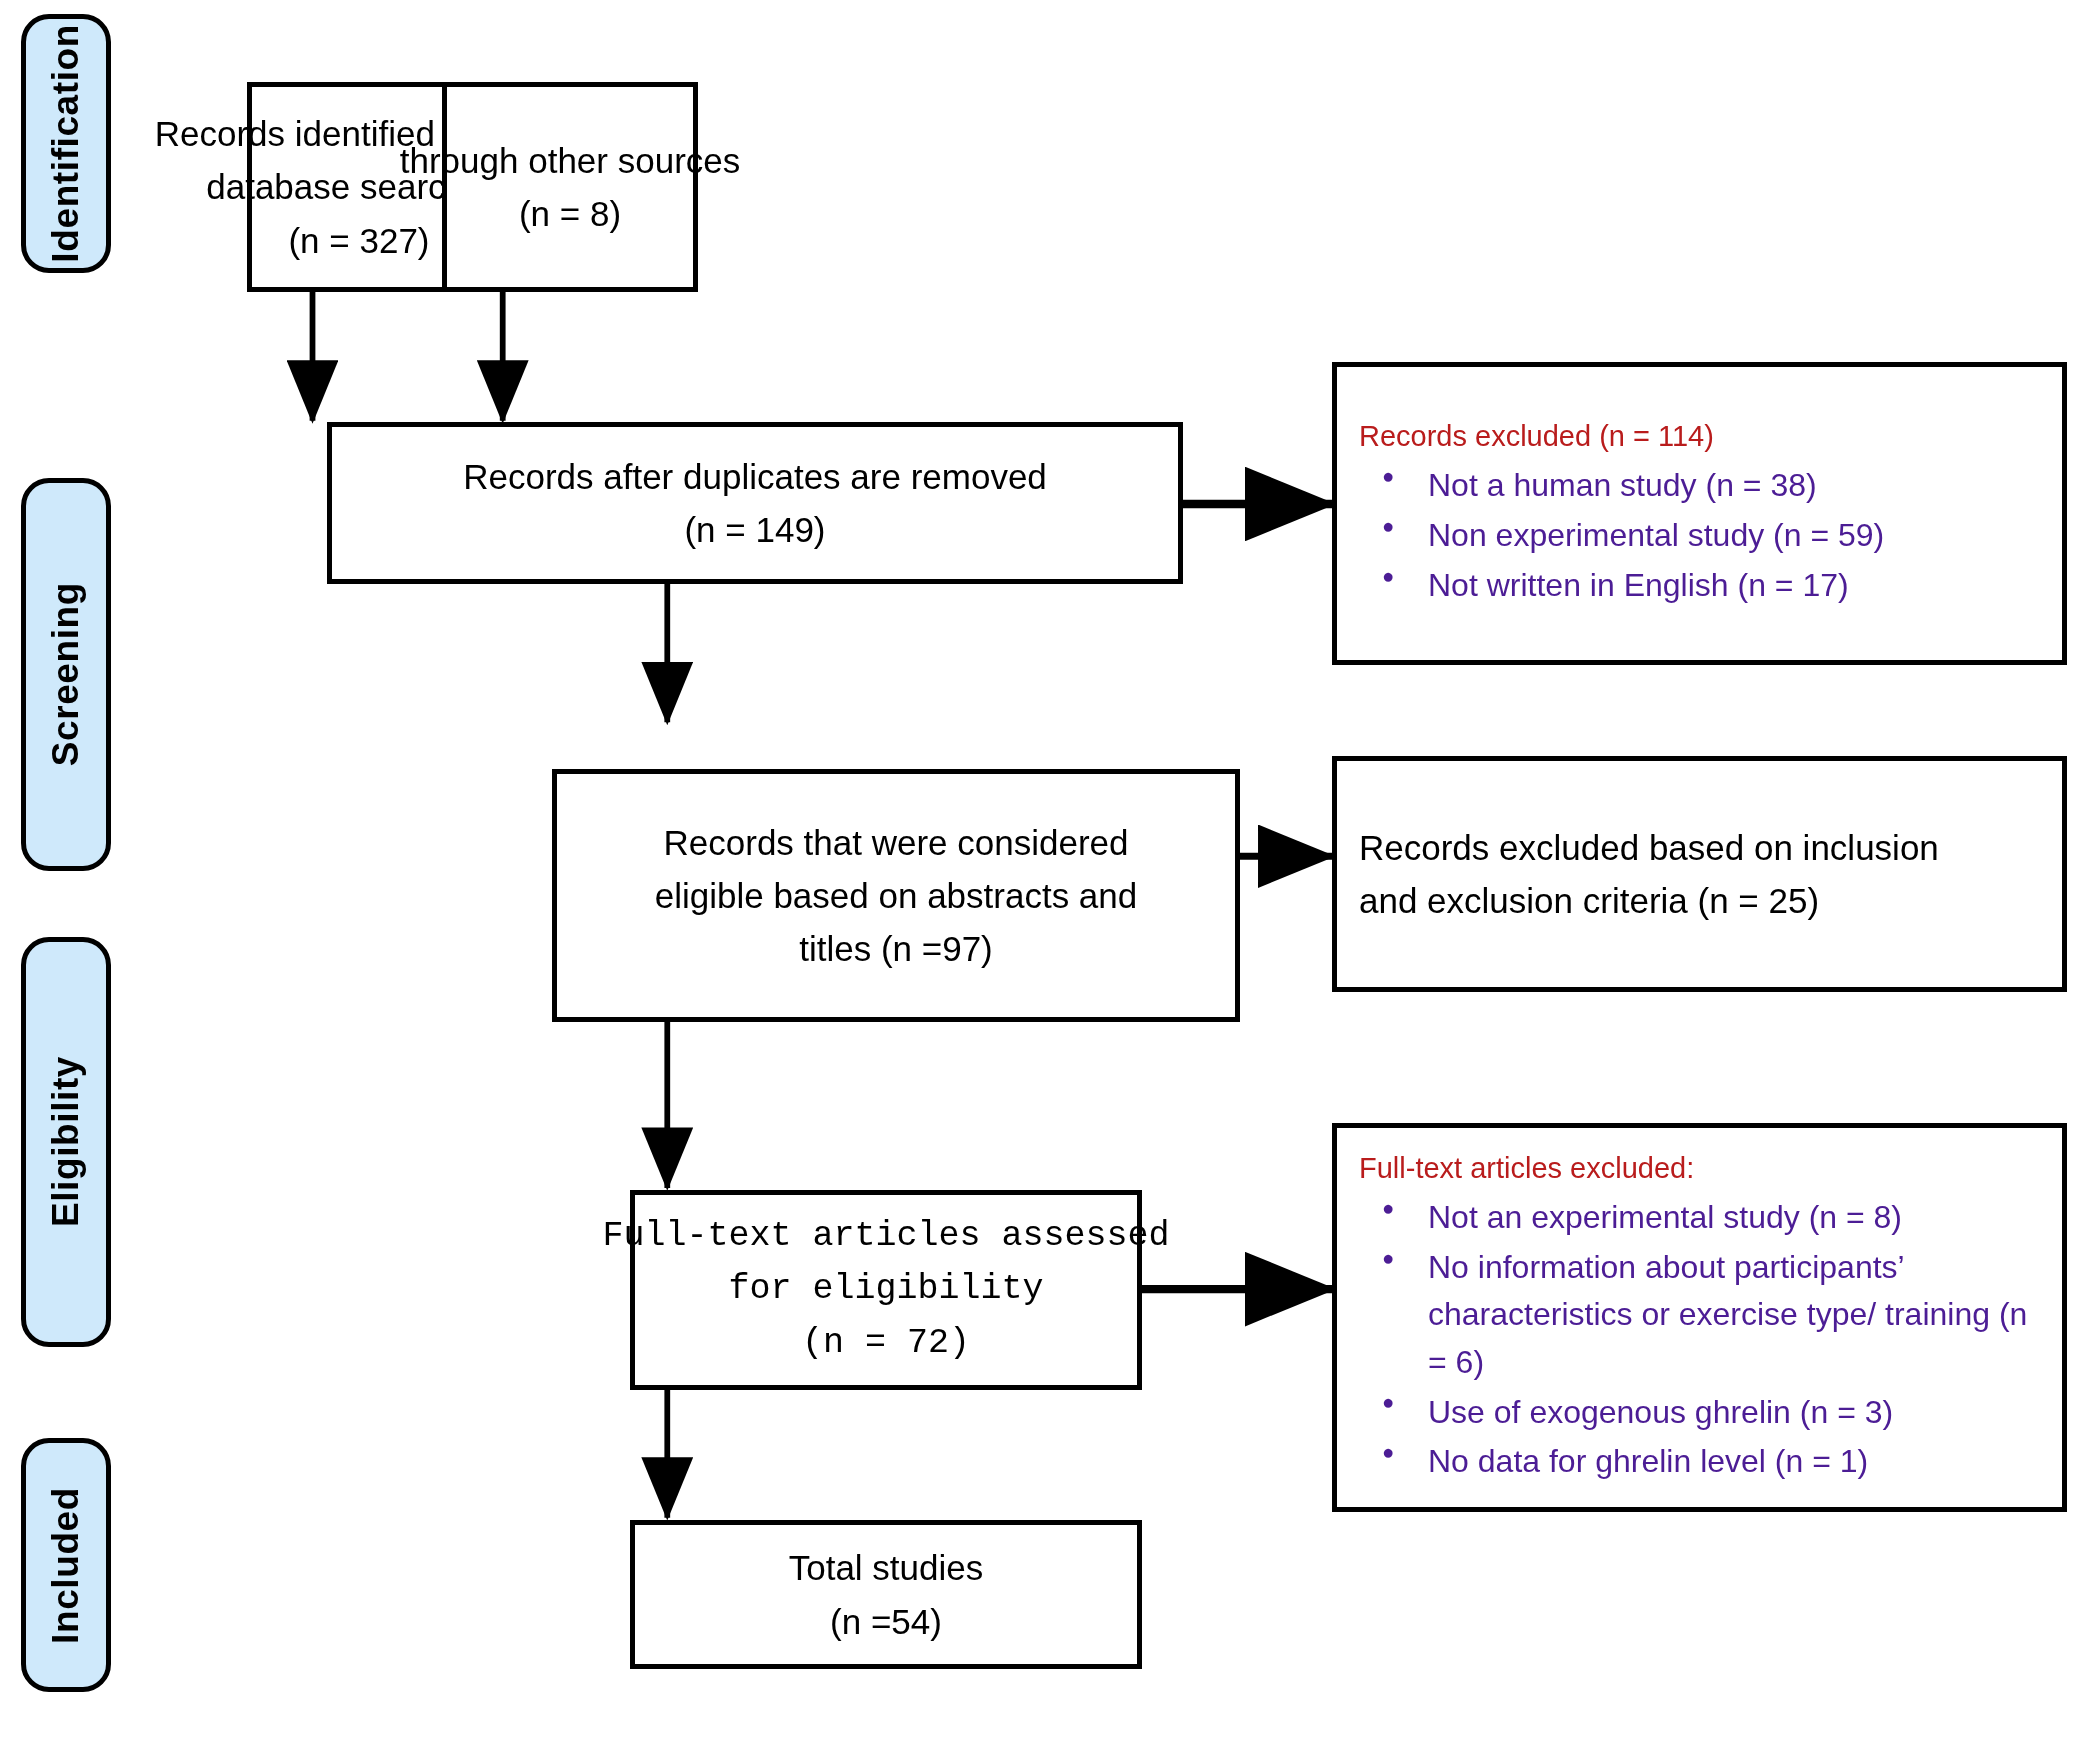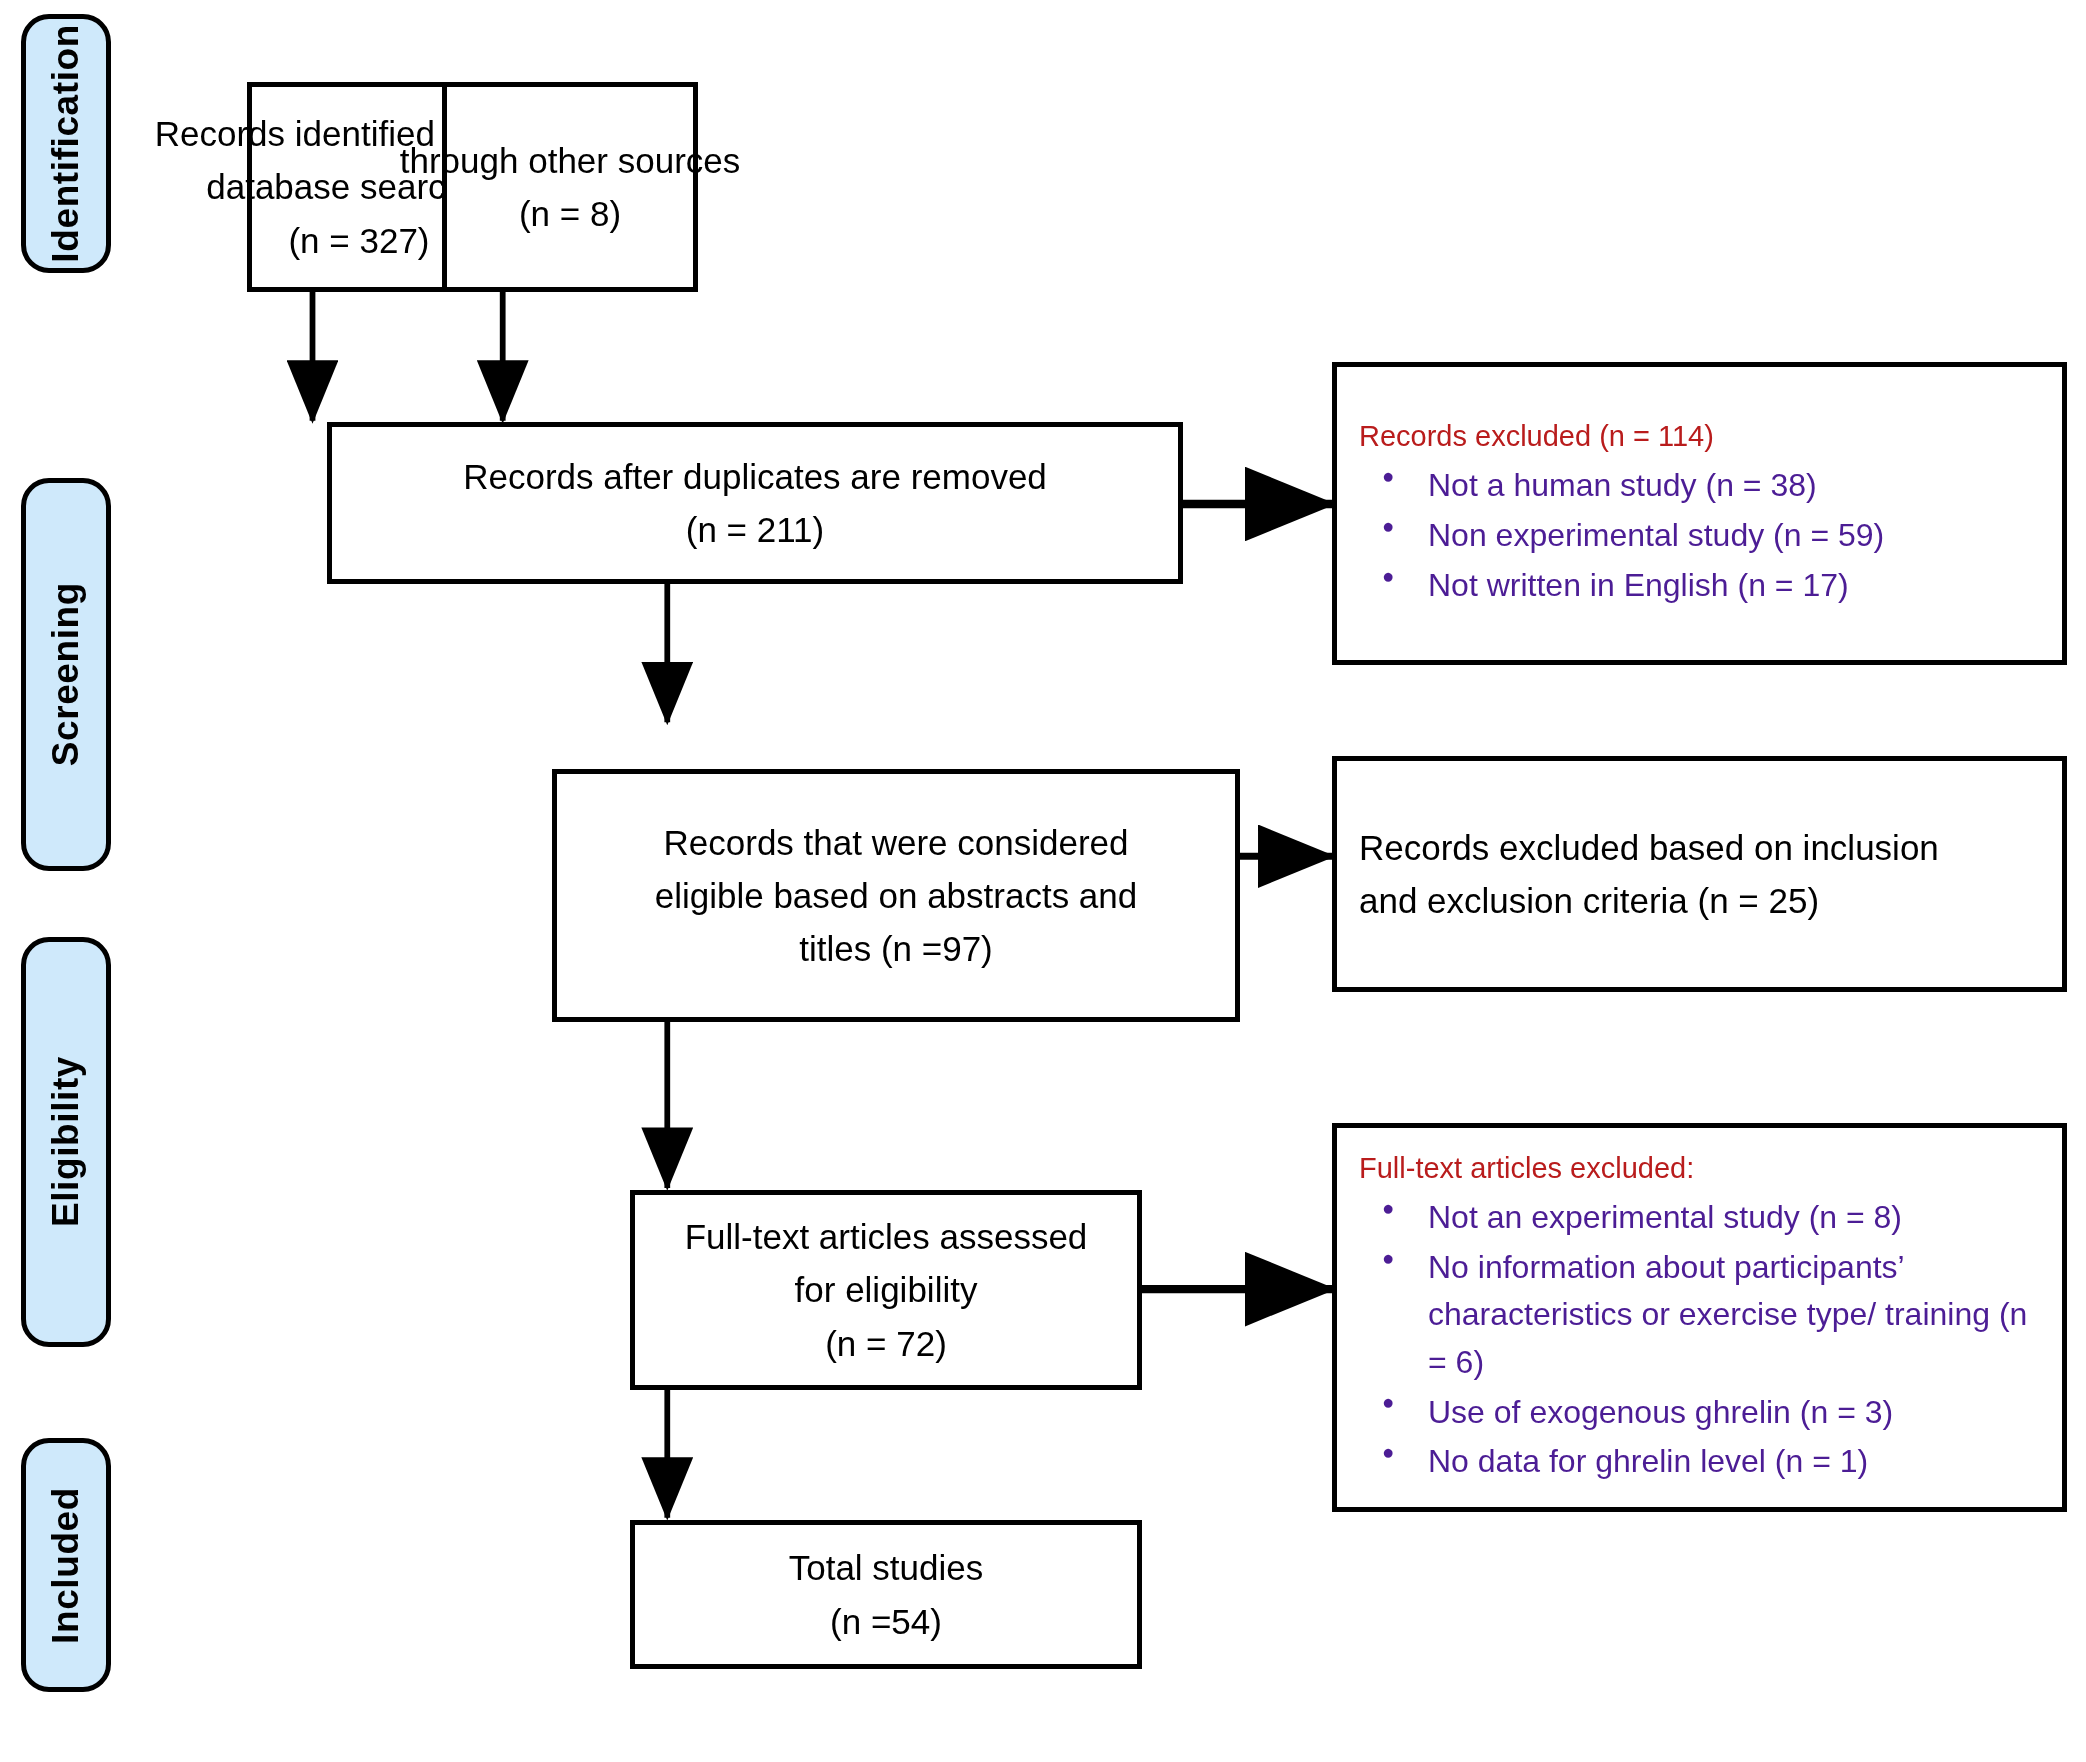--- a/index.html
+++ b/index.html
@@ -155,21 +155,21 @@
     <div class="line">(n = 327)</div>
   </div>
 
   <div class="flow-box center-text" style="left:442px; top:82px; width:256px; height:210px;">
     <div class="line">through other sources</div>
     <div class="line">(n = 8)</div>
   </div>
 
   <div class="flow-box center-text" style="left:327px; top:422px; width:856px; height:162px;">
     <div class="line">Records after duplicates are removed</div>
-    <div class="line">(n = 211)</div>
+    <div class="line">(n = 149)</div>
   </div>
 
   <div class="flow-box list-box" style="left:1332px; top:362px; width:735px; height:303px;">
     <div class="list-heading">Records excluded (n = 114)</div>
     <ul class="bullets">
       <li>Not a human study (n = 38)</li>
       <li>Non experimental study (n = 59)</li>
       <li>Not written in English (n = 17)</li>
     </ul>
   </div>
@@ -178,21 +178,21 @@
     <div class="line">Records that were considered</div>
     <div class="line">eligible based on abstracts and</div>
     <div class="line">titles (n =97)</div>
   </div>
 
   <div class="flow-box" style="left:1332px; top:756px; width:735px; height:236px; padding:0 22px;">
     <div class="line">Records excluded based on inclusion</div>
     <div class="line">and exclusion criteria (n = 25)</div>
   </div>
 
-  <div class="flow-box center-text" style="left:630px; top:1190px; width:512px; height:200px;">
+  <div class="flow-box center-text" style="left:630px; top:1190px; width:512px; height:200px;font-family:Liberation Mono, monospace;">
     <div class="line">Full-text articles assessed</div>
     <div class="line">for eligibility</div>
     <div class="line">(n = 72)</div>
   </div>
 
   <div class="flow-box list-box" style="left:1332px; top:1123px; width:735px; height:389px;">
     <div class="list-heading">Full-text articles excluded:</div>
     <ul class="bullets">
       <li>Not an experimental study (n = 8)</li>
       <li>No information about participants’ characteristics or exercise type/ training (n = 6)</li>

